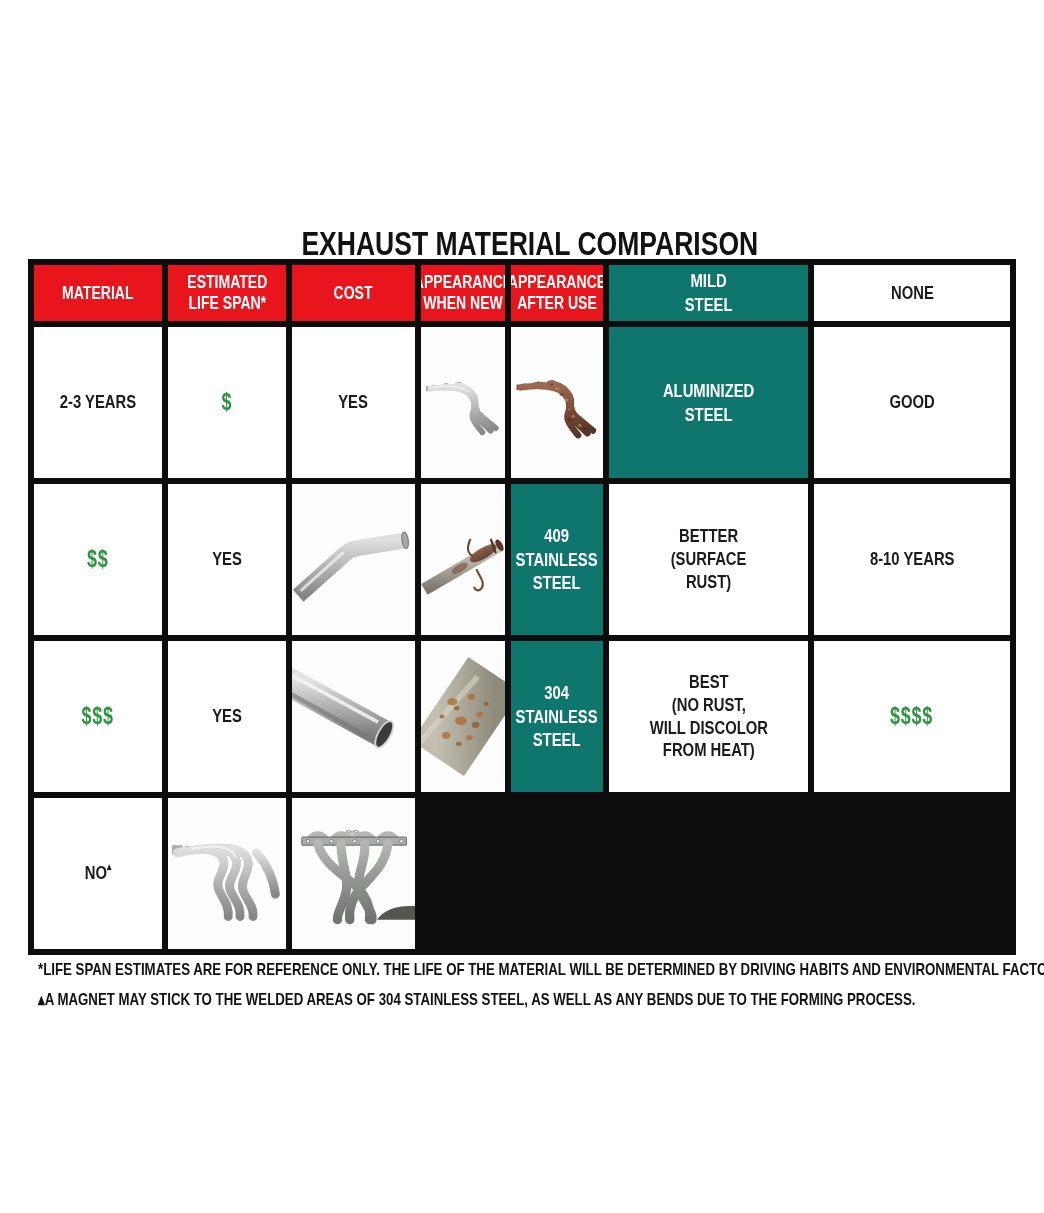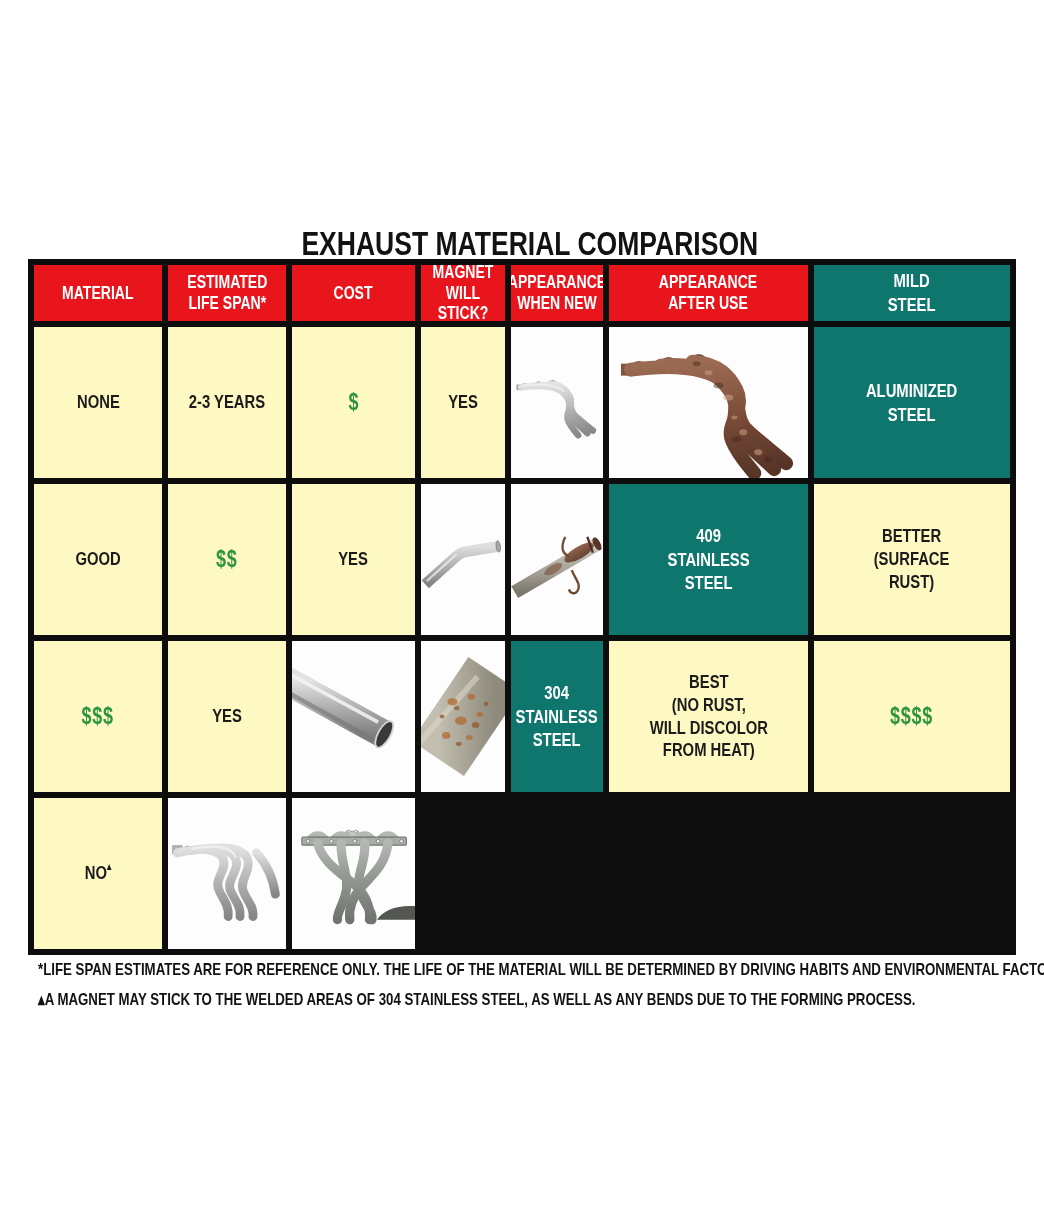--- a/index.html
+++ b/index.html
@@ -16,21 +16,21 @@
   .cond-left{display:inline-block;transform:scaleX(0.78);transform-origin:left center;white-space:nowrap;}
   .table{
     position:absolute;left:28px;top:259px;width:988px;height:696px;
     background:#0d0d0d;display:grid;box-sizing:border-box;
     grid-template-columns:128px 118px 123px 84px 92px 199px 196px;
     grid-template-rows:56px 151px 151px 151px 151px;
     gap:6px;padding:6px;
   }
   .cell{
     display:flex;align-items:center;justify-content:center;
-    text-align:center;overflow:hidden;background:#fef9c3;
+    text-align:center;overflow:hidden;background:#ffffff;
   }
   .th{background:#e8151d;color:#ffffff;font-weight:bold;font-size:18px;line-height:1.15;}
   .mat{background:#0f766e;color:#ffffff;font-weight:bold;font-size:19px;line-height:1.25;}
   .data{color:#1b1b1b;font-weight:bold;font-size:19px;line-height:1.2;}
   .cost{color:#2e9440;font-size:23px;font-weight:bold;letter-spacing:1px;}
   .sup{font-size:11px;vertical-align:9px;line-height:0;}
   .photo{padding:0;background:#fdfdfd;}
   .photo svg{width:100%;height:100%;display:block;}
   .footnotes{
     position:absolute;left:38px;top:959px;width:1000px;
@@ -51,24 +51,20 @@
         <span class="cond">MATERIAL</span>
       </div>
     <div class="cell th">
         <span class="cond">ESTIMATED
 LIFE SPAN*</span>
       </div>
     <div class="cell th">
         <span class="cond">COST</span>
       </div>
     <div class="cell th">
-        <span class="cond">MAGNET
-WILL STICK?</span>
-      </div>
-    <div class="cell th">
         <span class="cond">APPEARANCE
 WHEN NEW</span>
       </div>
     <div class="cell th">
         <span class="cond">APPEARANCE
 AFTER USE</span>
       </div>
 
     <div class="cell mat">
         <span class="cond">MILD
@@ -197,20 +193,23 @@
 
     <div class="cell mat">
         <span class="cond">409
 STAINLESS
 STEEL</span>
       </div>
     <div class="cell data">
         <span class="cond">BETTER
 (SURFACE
 RUST)</span>
+      </div>
+    <div class="cell data">
+        <span class="cond">8-10 YEARS</span>
       </div>
     <div class="cell data cost">
         <span class="cond">$$$</span>
       </div>
     <div class="cell data">
         <span class="cond"><span>YES</span><span class="sup"></span></span>
       </div>
     <div class="cell photo" aria-label="New 409 stainless steel straight tube">
       <svg viewBox="0 0 200 150" aria-hidden="true">
         <defs>

